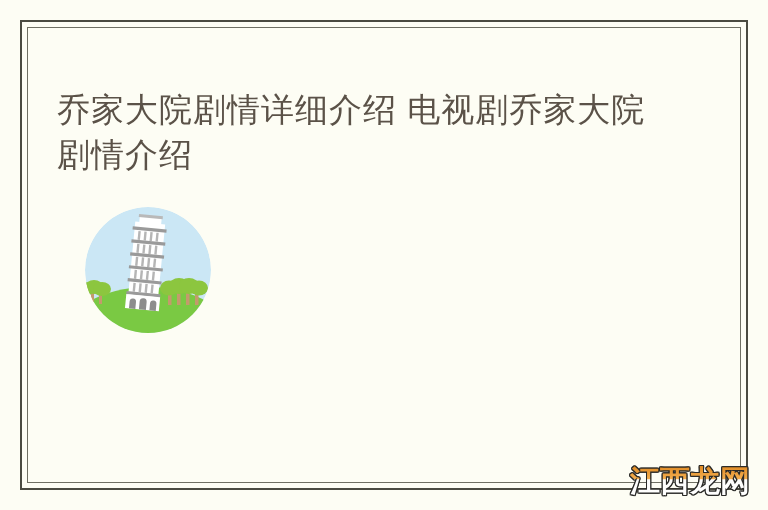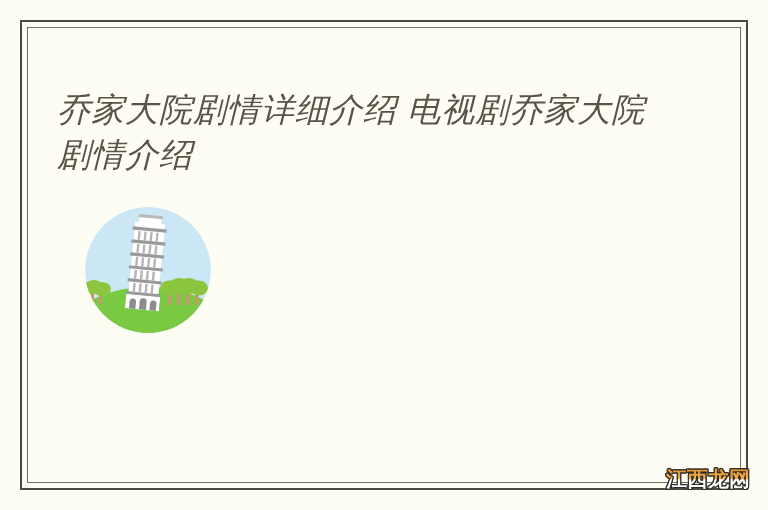--- a/index.html
+++ b/index.html
@@ -59,21 +59,20 @@
     left: 30px;
     top: 38px;
     width: 620px;
     font-size: 33px;
     line-height: 45px;
     letter-spacing: 1px;
     color: #5b5248;
     font-family: "Liberation Sans", "DejaVu Sans", sans-serif;
     font-weight: 400;
     white-space: pre-wrap;
-    font-style: italic;
   }
 
   
   .article {
     position: absolute;
     left: 0;
     top: 153px;
     width: 714px;
     height: 303px;
     overflow: hidden;
@@ -106,25 +105,25 @@
     text-align: justify;
     white-space: pre-wrap;
     word-break: break-all;
   }
 
   
   .watermark {
     position: absolute;
     right: 18px;
     bottom: 14px;
-    font-size: 21px;
+    font-size: 30px;
     font-weight: bold;
     letter-spacing: 0px;
     line-height: 30px;
-    font-family: Liberation Mono, monospace;
+    font-family: Liberation Serif, serif;
     color: #f0f0ee;
     background: linear-gradient(180deg, #e08a23 0%, #f3ad4e 42%, #fdfdfb 46%, #ffffff 100%);
     -webkit-background-clip: text;
     background-clip: text;
     -webkit-text-fill-color: transparent;
     text-shadow: none;
     filter: drop-shadow(1px 0 0 #2a2a28) drop-shadow(-1px 0 0 #2a2a28) drop-shadow(0 1px 0 #2a2a28) drop-shadow(0 -1px 0 #2a2a28);
     user-select: none;
   }
 </style>

